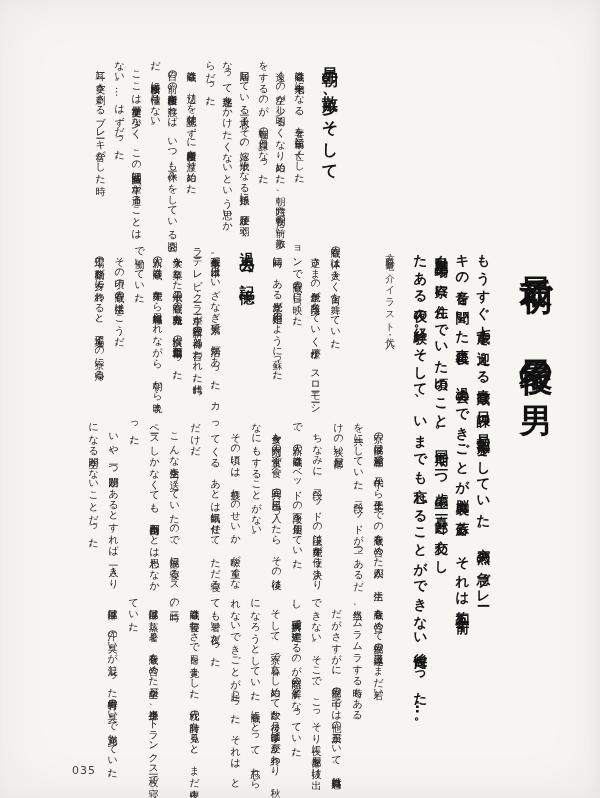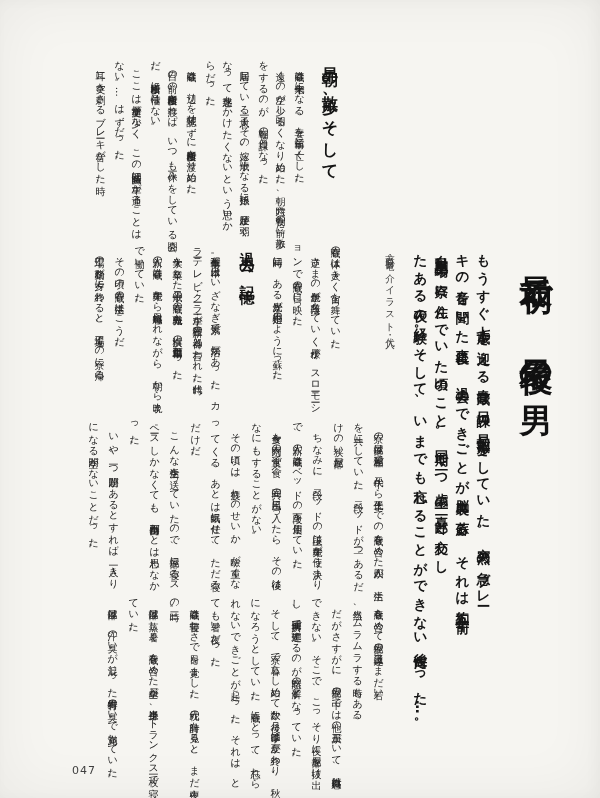--- a/index.html
+++ b/index.html
@@ -118,15 +118,15 @@
   <section class="band band-d">
       <p class="p">春蔵を含めて部屋の工員達はまだ若い。</p>
       <p class="p">当然、ムラムラする時もある。</p>
       <p class="p">だがさすがに、部屋の中では他の工員がいて、自慰行為はできない。そこで、こっそり夜に部屋を抜け出し、共同便所で処理するのが暗黙の了解となっていた。</p>
       <p class="p">そして、寮で暮らし始めて数か月後。季節は夏が終わり、秋になろうとしていた。春蔵にとって、忘れられないできごとが起こった。それは、とても暑い夜だった。</p>
       <p class="p">春蔵は寝苦しさで目を覚ました。枕元の時計を見ると、まだ夜中の三時。</p>
       <p class="p">部屋は蒸し暑く、春蔵を含めた全員が、上半身裸、トランクス一枚で寝ていた。</p>
       <p class="p">部屋は、汗の臭いが混じった男特有の臭いで充満していた。</p>
     </section>
 
-  <div class="folio">047</div>
+  <div class="folio">035</div>
 
 </div>
 
 </body></html>

